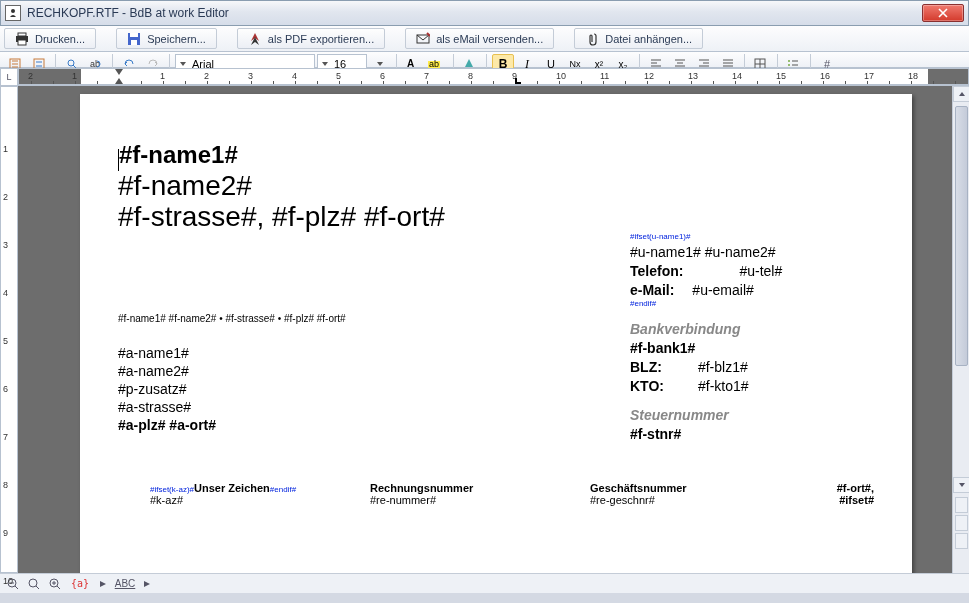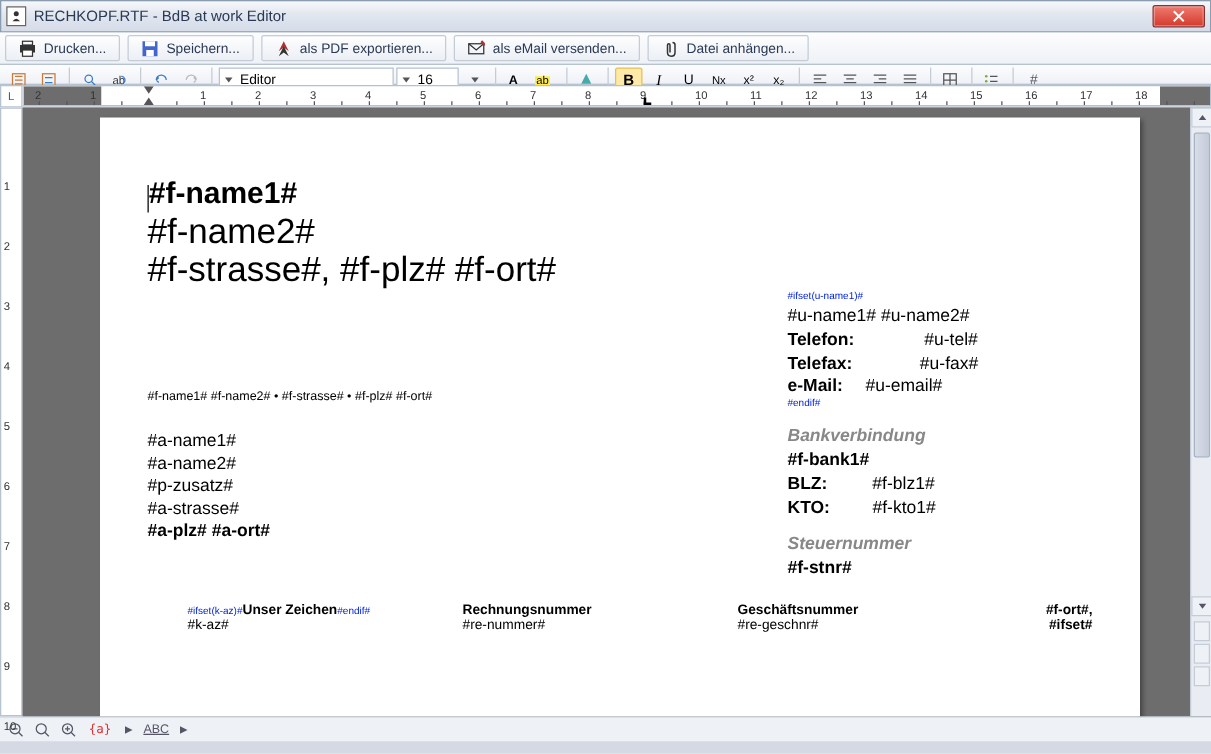--- a/index.html
+++ b/index.html
@@ -4,21 +4,21 @@
 <style>
 * { box-sizing: border-box; margin: 0; padding: 0; }
 body { font-family: Tahoma, Arial, sans-serif; font-size: 11px; background: #d4d9e3; width: 969px; height: 603px; overflow: hidden; position: relative; }
 
 .titlebar { height: 26px; background: linear-gradient(#f7f8fa,#e1e6ef 45%,#d6dde9); border: 1px solid #8a9db0; display: flex; align-items: center; padding: 0 4px; }
 .titlebar .ticon { width: 16px; height: 16px; background: #fff; border: 1px solid #666; margin-right: 6px; display:flex;align-items:center;justify-content:center; }
 .titlebar .ticon svg { width:10px;height:10px; }
 .title { font-size: 12px; color: #2a3a55; flex: 1; }
 .closebtn { width: 42px; height: 18px; background: linear-gradient(#f07a6f,#d33a2c); border: 1px solid #8a3030; border-radius: 2px; color:#fff; display:flex;align-items:center;justify-content:center; font-weight:bold; font-size:10px; box-shadow: inset 0 0 0 1px rgba(255,255,255,.3);}
 
-.maintoolbar { height: 26px; background: linear-gradient(#fdfdfe,#eef1f6); border-bottom: 1px solid #b7c2d0; display:flex; padding: 2px 4px; gap: 6px; }
+.maintoolbar { height: 26px; background: linear-gradient(#fdfdfe,#eef1f6); border-bottom: 1px solid #b7c2d0; display:flex; padding: 2px 4px; gap: 20px; }
 .tbtn { display:flex; align-items:center; gap:6px; padding: 2px 10px; border: 1px solid #c4ccd7; border-radius: 2px; background: linear-gradient(#fefefe,#eceff5); font-size: 11px; color: #2b3b55; cursor:pointer; }
 .tbtn svg { width: 14px; height: 14px; }
 
 .fmttoolbar { height: 16px; background: linear-gradient(#fdfdfe,#eef1f6); border-bottom: 1px solid #b7c2d0; display:flex; padding: 2px 4px; gap: 2px; }
 .smallbtn { width: 22px; height: 20px; display:flex;align-items:center;justify-content:center; border: 1px solid transparent; border-radius:2px; cursor:pointer; }
 .sep { width: 1px; height: 18px; background: #c4ccd7; margin: 0 3px; }
 .combo { height: 20px; border: 1px solid #b7c2d0; background:#fff; display:flex; align-items:center; padding: 0 4px; font-size: 11px; gap: 6px; }
 .dropbtn { display:flex; align-items:center; gap:2px; }
 
 .rulerwrap { height: 18px; background:#eef1f6; display:flex; border-bottom:1px solid #b7c2d0; }
@@ -144,21 +144,21 @@
       </svg>
     </div>
   <div class="smallbtn">
       <svg width="14" height="14">
         <path d="M3 7 A4 4 0 0 1 11 7 M11 7 L9 5 M11 7 L9 9" fill="none" stroke="#bbb"></path>
       </svg>
     </div>
   <div class="sep"></div>
   <div class="combo" style="width:140px">
     <span style="width:0;height:0;border-left:3px solid transparent;border-right:3px solid transparent;border-top:4px solid #555"></span>
-    <span>Editor</span>
+    <span>Arial</span>
   </div>
   <div class="combo" style="width:50px">
     <span style="width:0;height:0;border-left:3px solid transparent;border-right:3px solid transparent;border-top:4px solid #555"></span>
     <span>16</span>
   </div>
   <div class="smallbtn">
       <span style="width:0;height:0;border-left:3px solid transparent;border-right:3px solid transparent;border-top:4px solid #555"></span>
     </div>
   <div class="sep"></div>
   <div class="smallbtn dropbtn">
@@ -352,21 +352,20 @@
         <div>#a-name2#</div>
         <div>#p-zusatz#</div>
         <div>#a-strasse#</div>
         <div style="font-weight:bold">#a-plz# #a-ort#</div>
       </div>
 
       <div class="rightbox">
         <div class="blue-tiny">#ifset(u-name1)#</div>
         <div>#u-name1# #u-name2#</div>
         <div><b>Telefon:</b><span style="display:inline-block;width:56px"></span><span>#u-tel#</span></div>
-        <div><b>Telefax:</b><span style="display:inline-block;width:54px"></span><span>#u-fax#</span></div>
         <div><b>e-Mail:</b><span style="display:inline-block;width:18px"></span><span>#u-email#</span></div>
         <div class="blue-tiny">#endif#</div>
         <div style="height:10px"></div>
         <div class="gray-it">Bankverbindung</div>
         <div style="font-weight:bold">#f-bank1#</div>
         <div><b>BLZ:</b><span style="display:inline-block;width:36px"></span><span>#f-blz1#</span></div>
         <div><b>KTO:</b><span style="display:inline-block;width:34px"></span><span>#f-kto1#</span></div>
         <div style="height:10px"></div>
         <div class="gray-it">Steuernummer</div>
         <div style="font-weight:bold">#f-stnr#</div>

